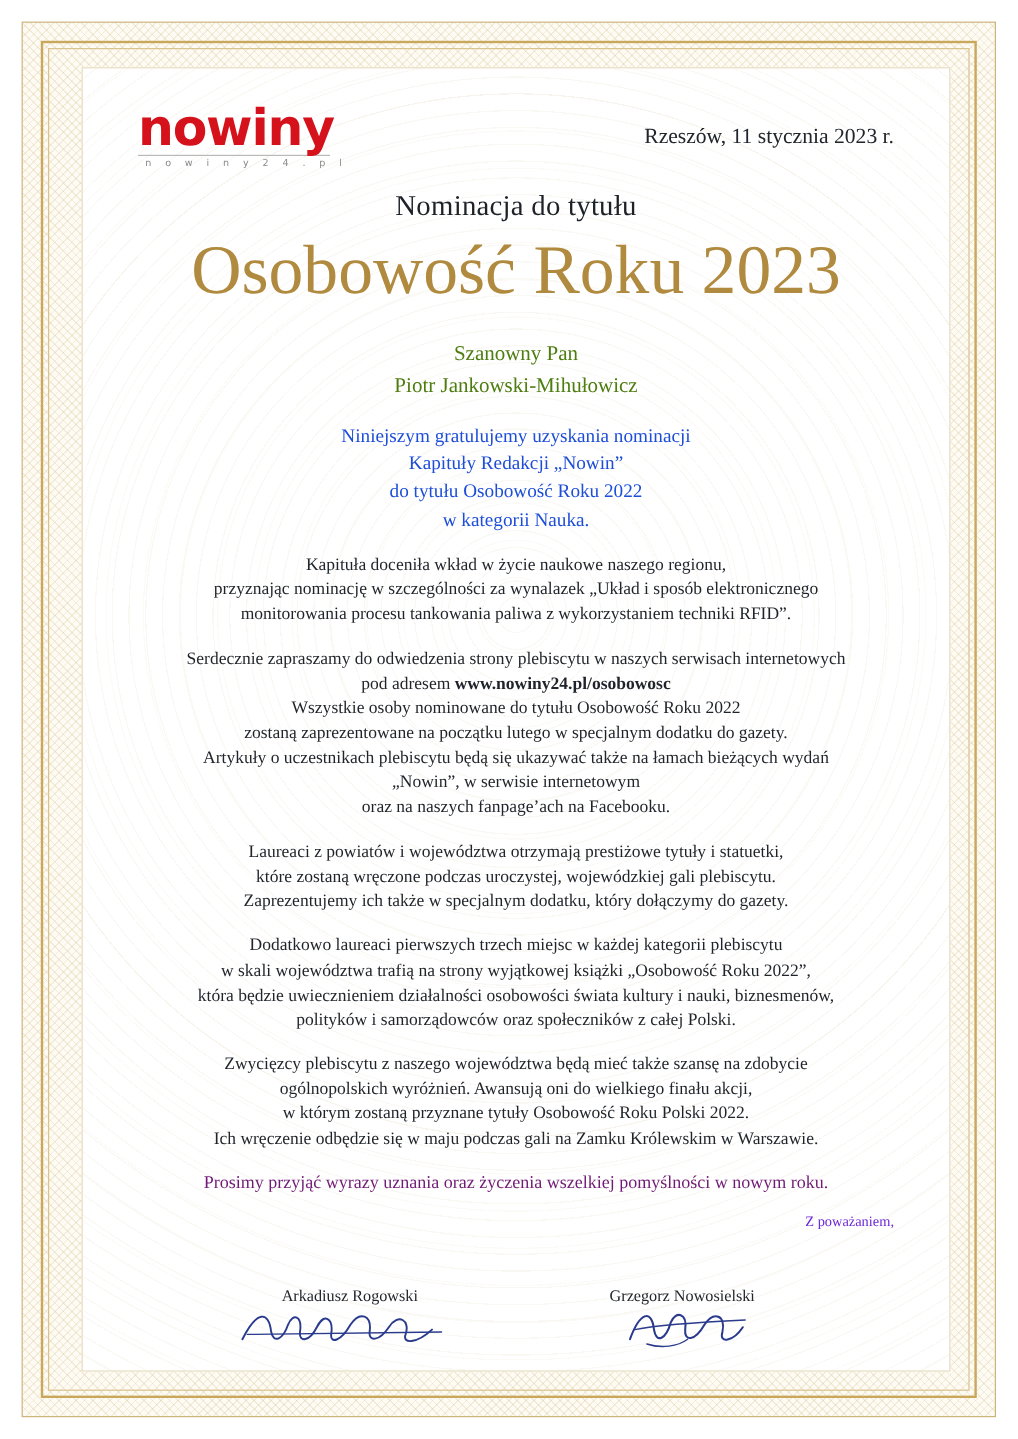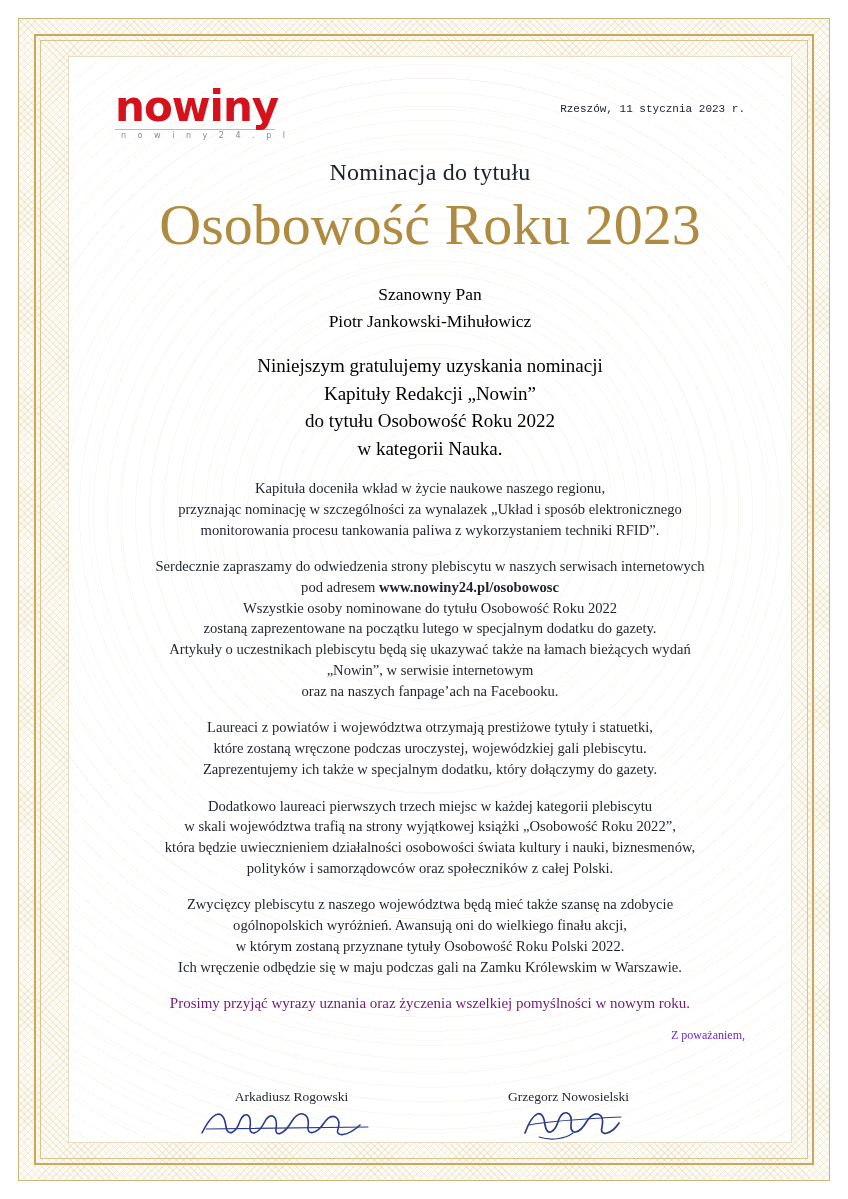--- a/index.html
+++ b/index.html
@@ -129,25 +129,24 @@
     margin-top: 1px;
     padding-left: 6px;
   }
   .logo-rule {
     width: 160px;
     height: 1px;
     background: #b9b9b9;
     margin-top: 2px;
   }
   .place-date {
-    font-size: 11px;
+    font-size: 18px;
     color: #20252b;
     padding-top: 20px;
     white-space: nowrap;
-    font-family: Liberation Mono, monospace;
   }
 
   
   .nomination-line {
     text-align: center;
     font-size: 24px;
     color: #1d2228;
     margin-top: 18px;
     letter-spacing: 0.2px;
   }
@@ -160,30 +159,30 @@
     letter-spacing: 0px;
     font-weight: normal;
   }
 
   
   .addressee {
     text-align: center;
     margin-top: 26px;
     font-size: 17.5px;
     line-height: 1.5;
-    color: #000000;
+    color: #4d7c0f;
   }
 
   
   .lead {
     text-align: center;
     margin-top: 18px;
-    font-size: 19px;
+    font-size: 16px;
     line-height: 1.45;
-    color: #000000;
+    color: #1d4ed8;
   }
 
   
   .block {
     text-align: center;
     font-size: 14.6px;
     line-height: 1.42;
     color: #1f242a;
     margin-top: 16px;
   }

